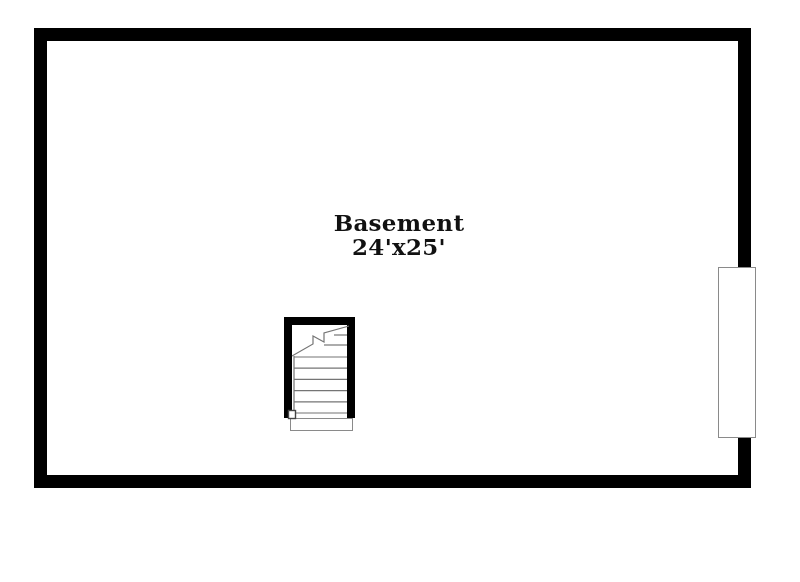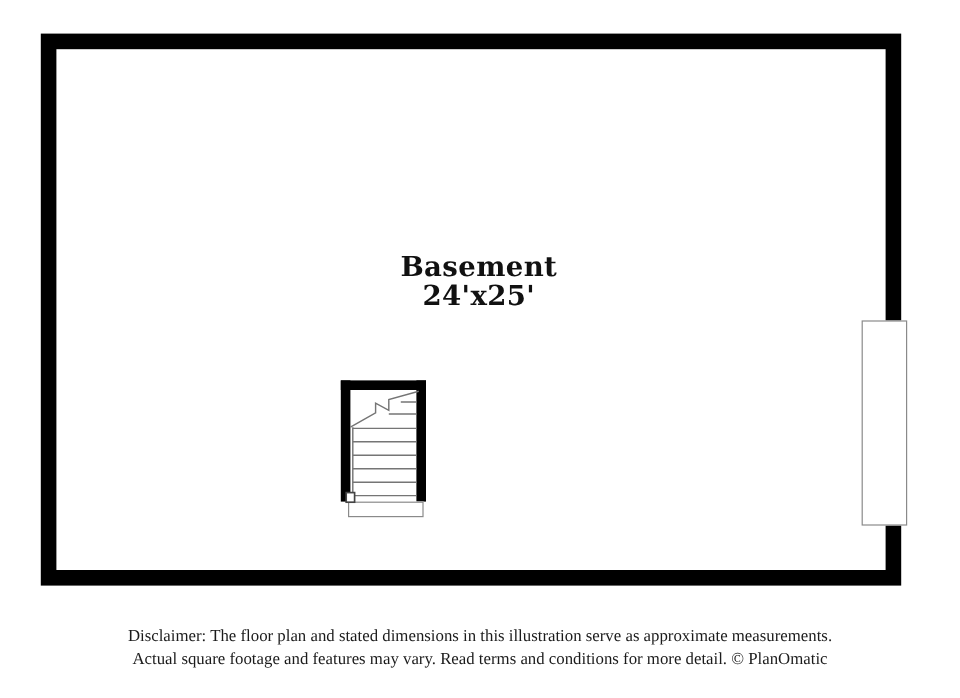--- a/index.html
+++ b/index.html
@@ -133,18 +133,14 @@
       <line x1="12" y1="98" x2="65" y2="98"></line>
 
       <line x1="12" y1="41" x2="12" y2="96"></line>
 
       <polyline points="10,41 31,29 31,21 42,27 42,18 67,11"></polyline>
     </g>
 
     <rect x="6.5" y="95.5" width="7" height="8" fill="#ffffff" stroke="#444444" stroke-width="1.4"></rect>
   </svg>
 
-  <div class="footer">
-    <div>Disclaimer: The floor plan and stated dimensions in this illustration serve as approximate measurements.</div>
-    <div>Actual square footage and features may vary. Read terms and conditions for more detail. © PlanOmatic</div>
-  </div>
 
 </div>
 
 </body></html>

